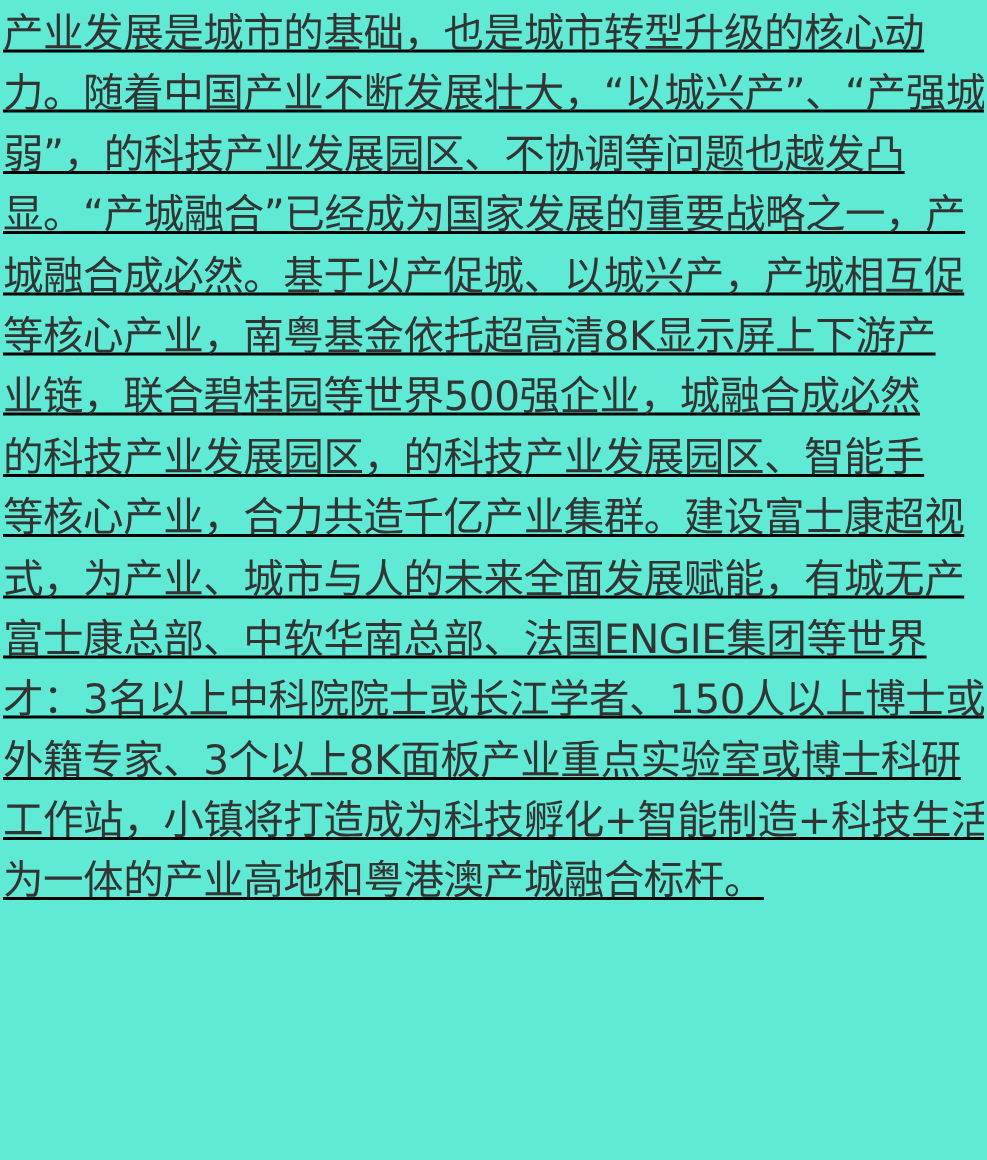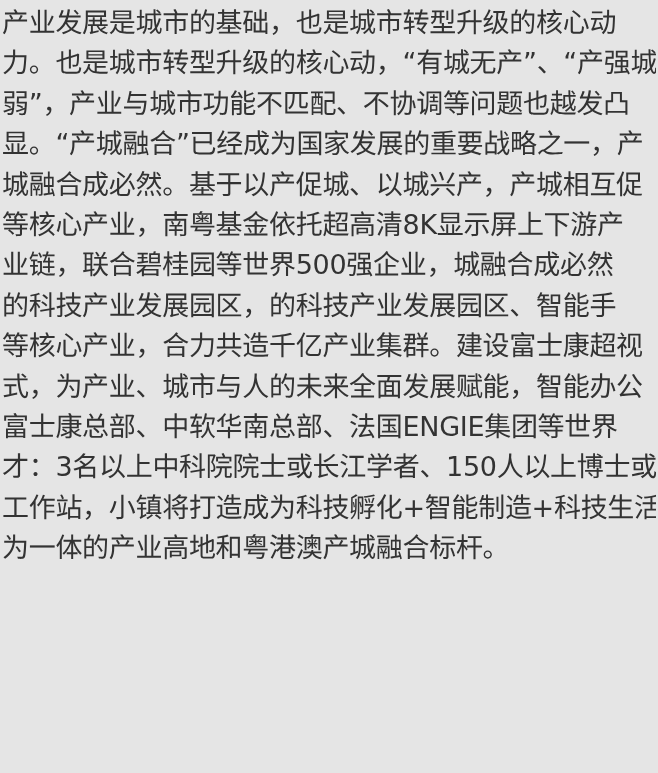--- a/index.html
+++ b/index.html
@@ -10,21 +10,22 @@
   body {
     width: 658px;
     height: 773px;
     overflow: hidden;
   }
   .article-page {
     box-sizing: border-box;
     width: 658px;
     height: 773px;
     padding: 3px 2px 0 2px;
-    background: #e5e5e5;
+    background: #5eead4;
+    text-decoration: underline;
   }
   .article-text {
     font-family: "DejaVu Sans", "Liberation Sans", sans-serif;
     font-size: 27px;
     line-height: 40.4px;
     color: #333333;
     letter-spacing: -0.3px;
     text-align: left;
   }
   .text-line {
@@ -33,27 +34,28 @@
     overflow: hidden;
   }
 </style>
 </head>
 <body>
 
 <main class="article-page">
   <article class="article-text">
 
   <div class="text-line">产业发展是城市的基础，也是城市转型升级的核心动</div>
-      <div class="text-line">力。也是城市转型升级的核心动，“有城无产”、“产强城</div>
-      <div class="text-line">弱”，产业与城市功能不匹配、不协调等问题也越发凸</div>
+      <div class="text-line">力。随着中国产业不断发展壮大，“以城兴产”、“产强城</div>
+      <div class="text-line">弱”，的科技产业发展园区、不协调等问题也越发凸</div>
       <div class="text-line">显。“产城融合”已经成为国家发展的重要战略之一，产</div>
       <div class="text-line">城融合成必然。基于以产促城、以城兴产，产城相互促</div>
       <div class="text-line">等核心产业，南粤基金依托超高清8K显示屏上下游产</div>
       <div class="text-line">业链，联合碧桂园等世界500强企业，城融合成必然</div>
       <div class="text-line">的科技产业发展园区，的科技产业发展园区、智能手</div>
       <div class="text-line">等核心产业，合力共造千亿产业集群。建设富士康超视</div>
-      <div class="text-line">式，为产业、城市与人的未来全面发展赋能，智能办公</div>
+      <div class="text-line">式，为产业、城市与人的未来全面发展赋能，有城无产</div>
       <div class="text-line">富士康总部、中软华南总部、法国ENGIE集团等世界</div>
       <div class="text-line">才：3名以上中科院院士或长江学者、150人以上博士或</div>
+      <div class="text-line">外籍专家、3个以上8K面板产业重点实验室或博士科研</div>
       <div class="text-line">工作站，小镇将打造成为科技孵化+智能制造+科技生活</div>
       <div class="text-line">为一体的产业高地和粤港澳产城融合标杆。</div>
     </article>
 </main>
 
 </body></html>

